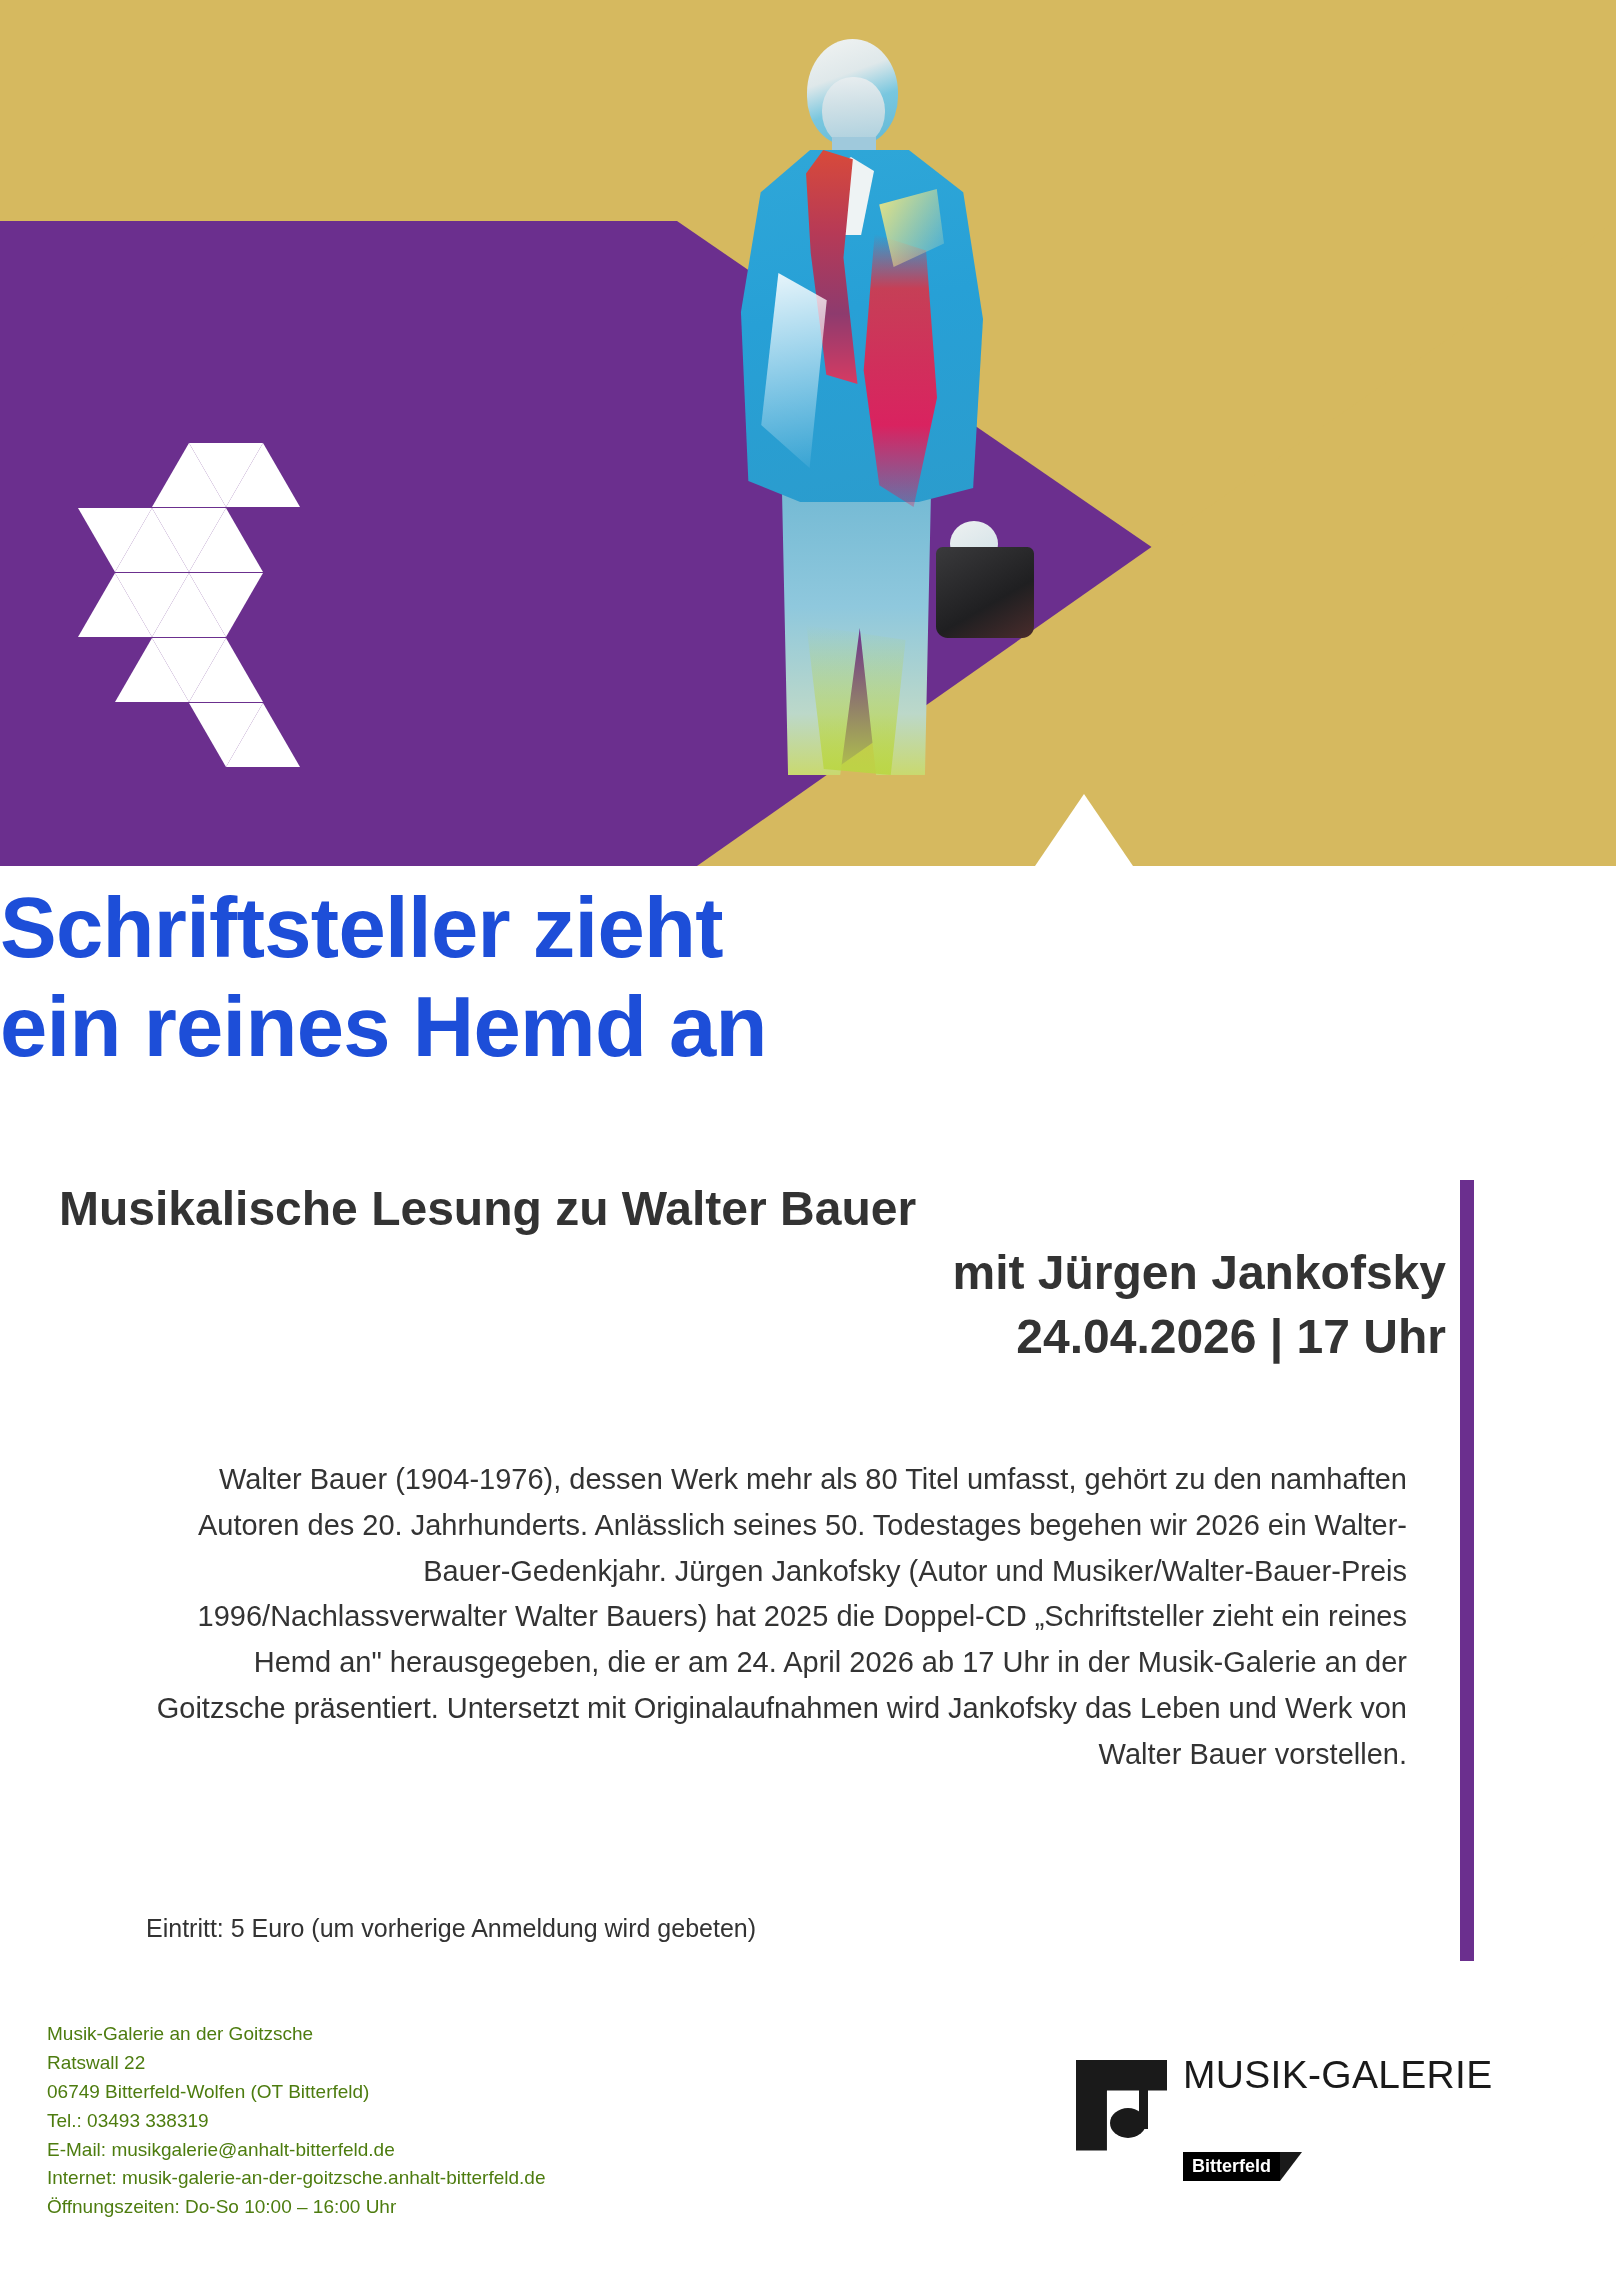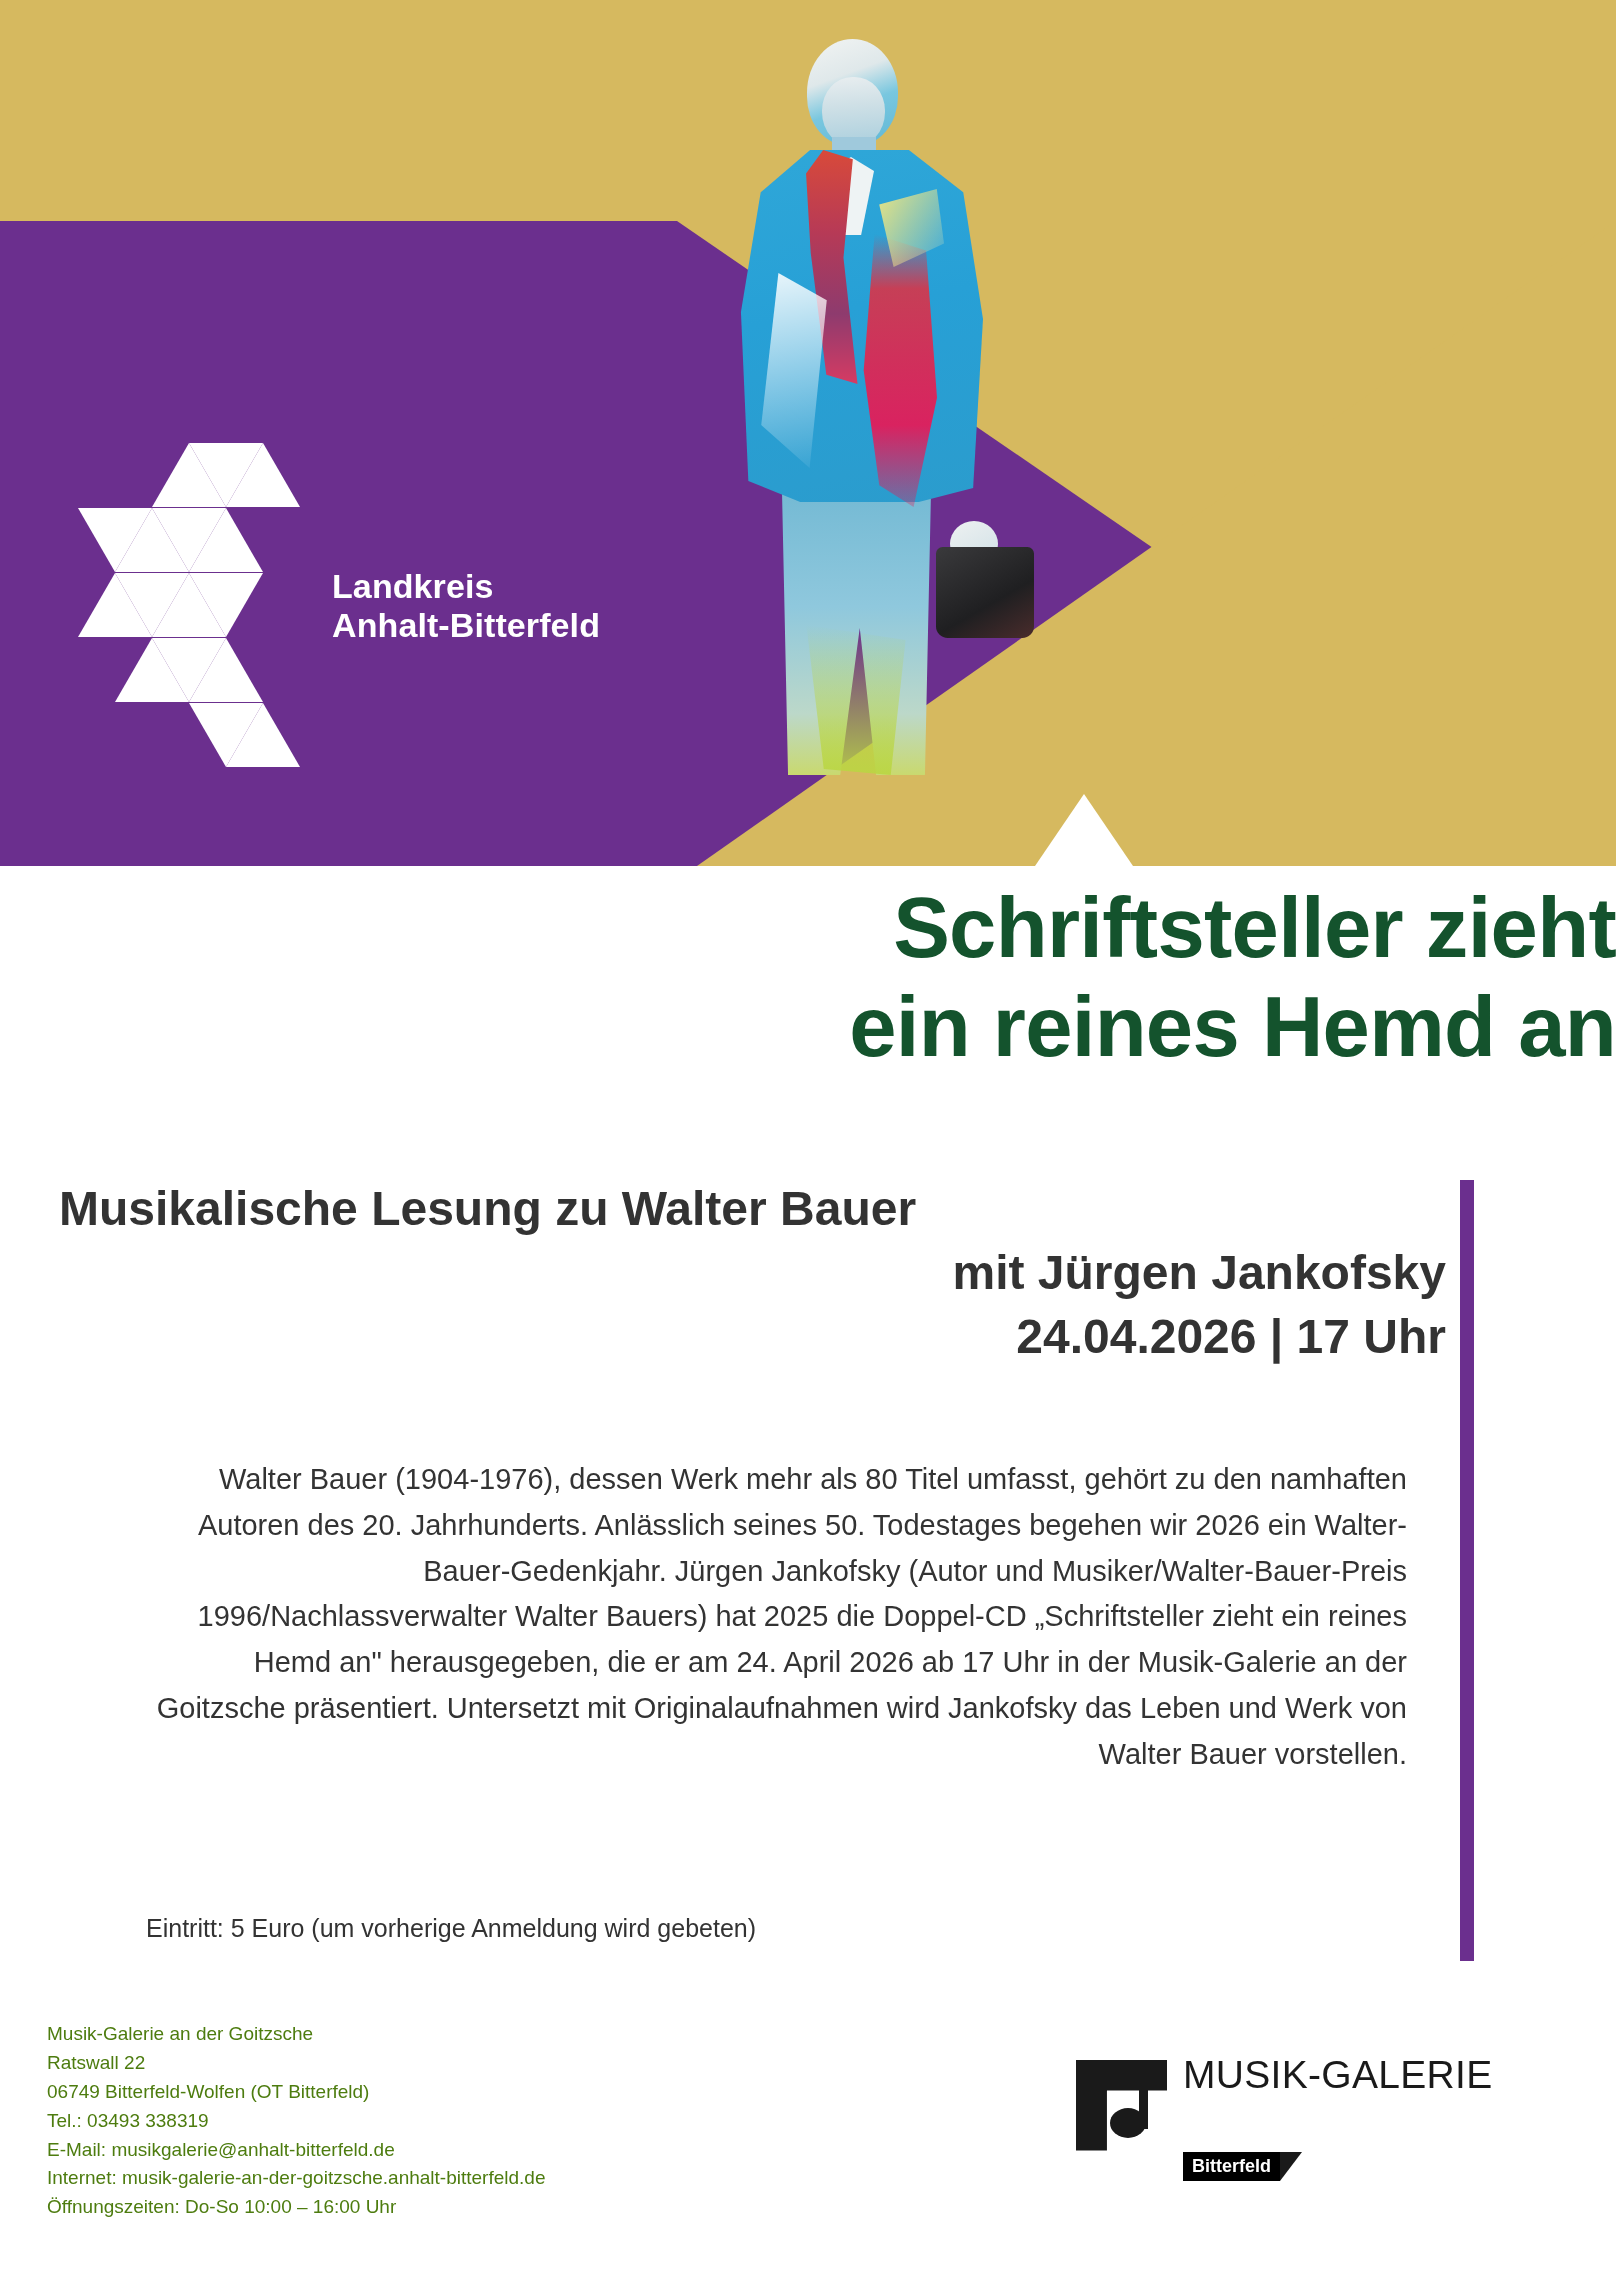--- a/index.html
+++ b/index.html
@@ -187,25 +187,25 @@
     line-height: 1.14;
     letter-spacing: 0.1px;
   }
 
   
   .title {
     position: absolute;
     top: 878px;
     left: 0;
     width: 1616px;
-    text-align: right;
+    text-align: left;
     font-weight: bold;
     font-size: 85px;
     line-height: 1.17;
-    color: #14532d;
+    color: #1d4ed8;
     letter-spacing: -0.7px;
   }
 
   
   .subtitle {
     position: absolute;
     top: 1177px;
     left: 59px;
     width: 1387px;
     text-align: right;
@@ -353,24 +353,20 @@
     <div class="tri tri-up" style="left:0px;   top:130px;"></div>
     <div class="tri tri-up" style="left:74px; top:130px;"></div>
     <div class="tri tri-down" style="left:37px;  top:130px;"></div>
     <div class="tri tri-down" style="left:111px; top:130px;"></div>
     <div class="tri tri-up" style="left:37px;  top:195px;"></div>
     <div class="tri tri-up" style="left:111px; top:195px;"></div>
     <div class="tri tri-down" style="left:74px; top:195px;"></div>
     <div class="tri tri-up" style="left:148px; top:260px;"></div>
     <div class="tri tri-down" style="left:111px; top:260px;"></div>
 
-    <div class="lk-text">
-      <div>Landkreis</div>
-      <div>Anhalt-Bitterfeld</div>
-    </div>
   </div>
 
   <div class="hero-notch"></div>
 </div>
 
 <div class="title">
   <div>Schriftsteller zieht</div>
   <div>ein reines Hemd an</div>
 </div>
 

